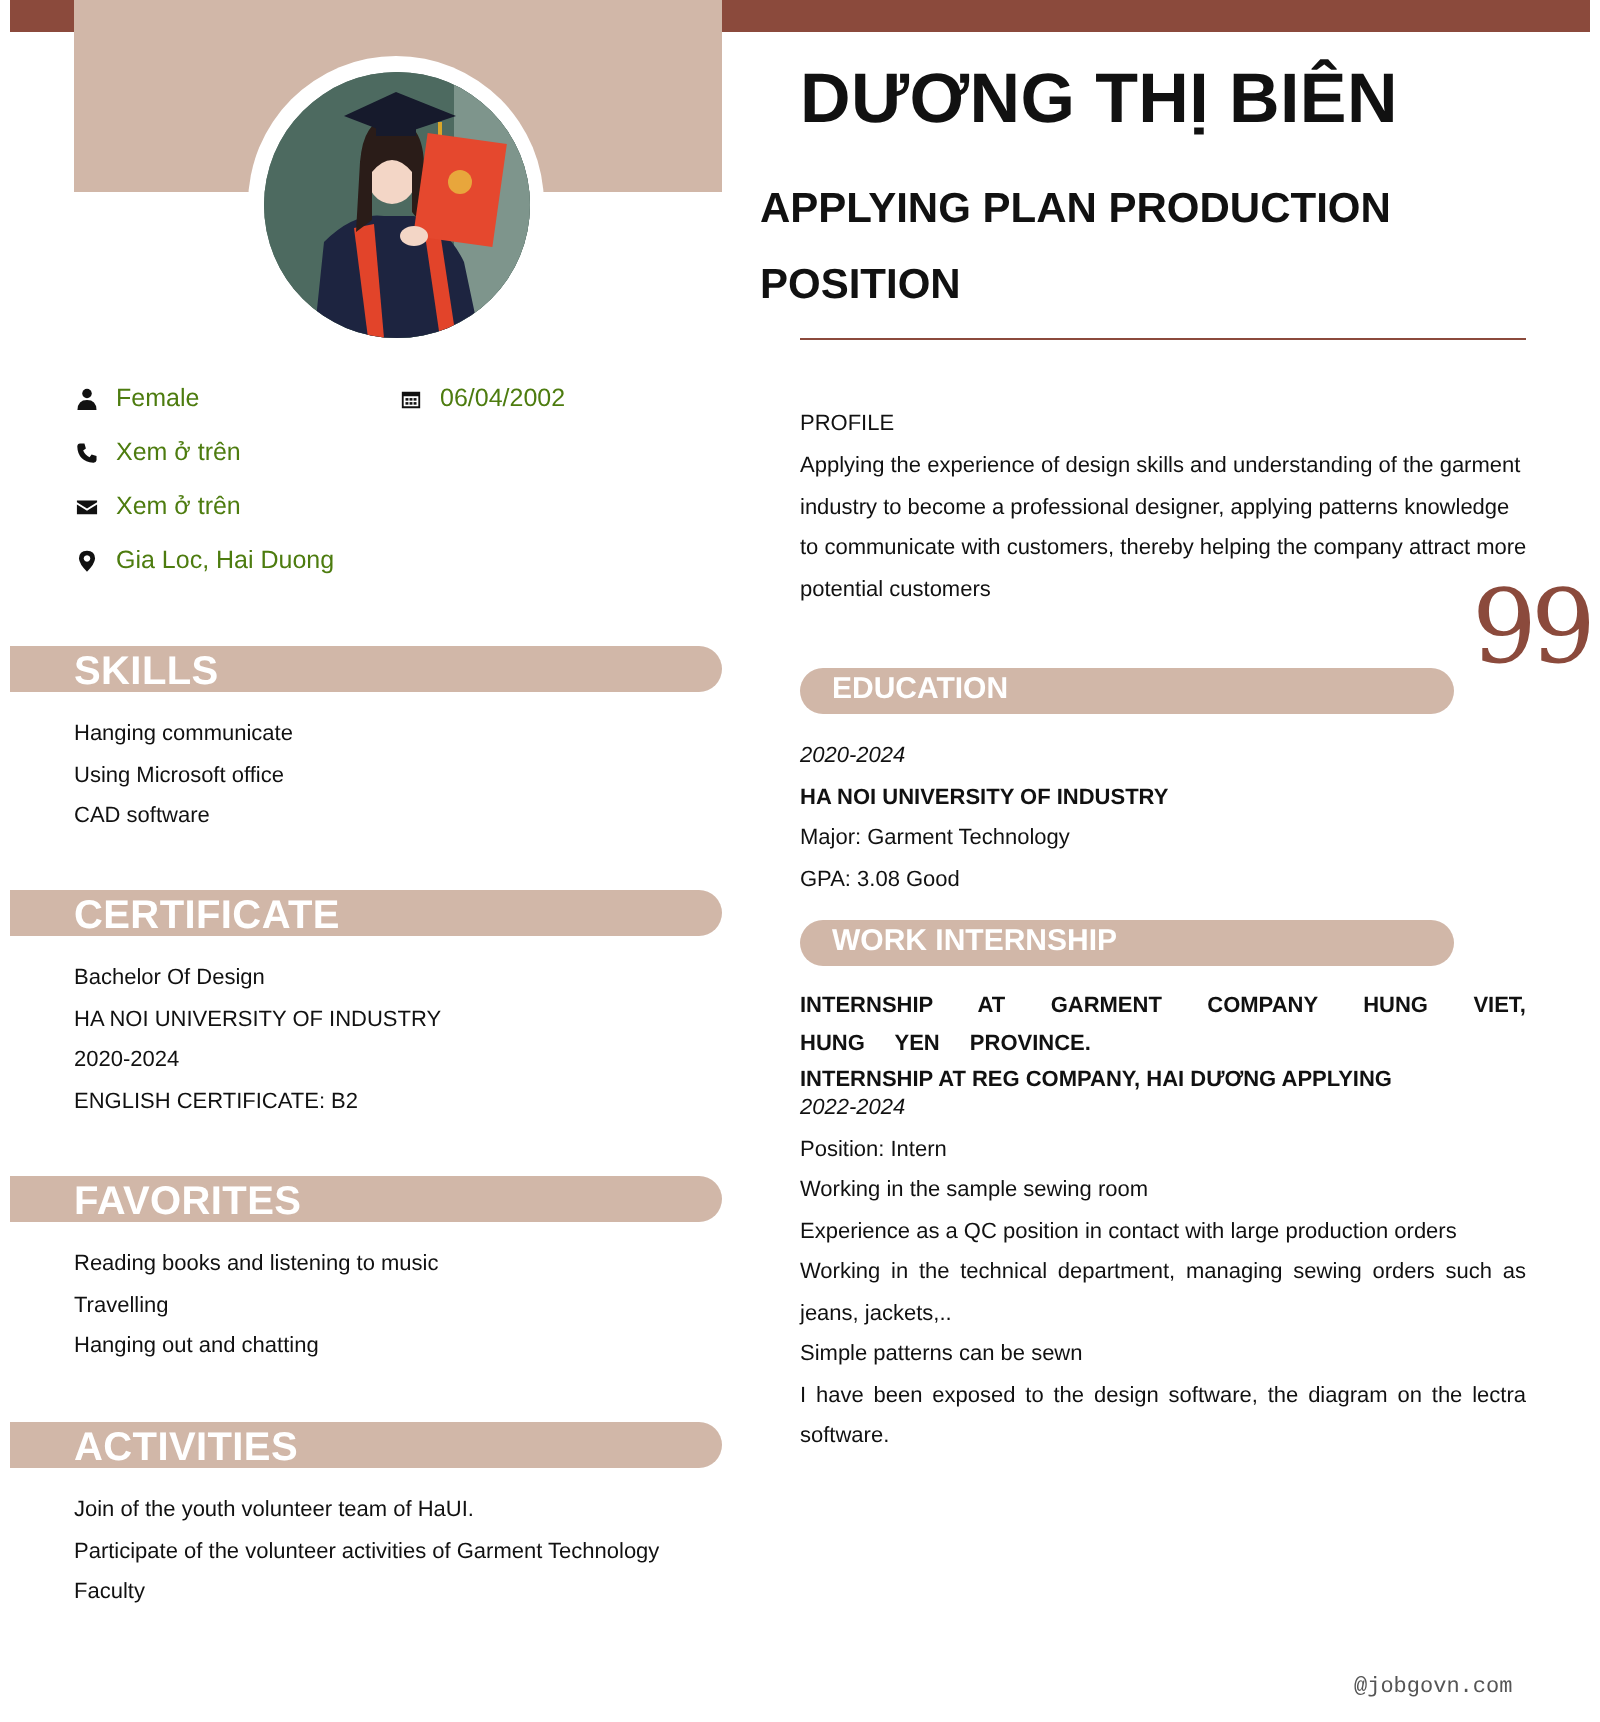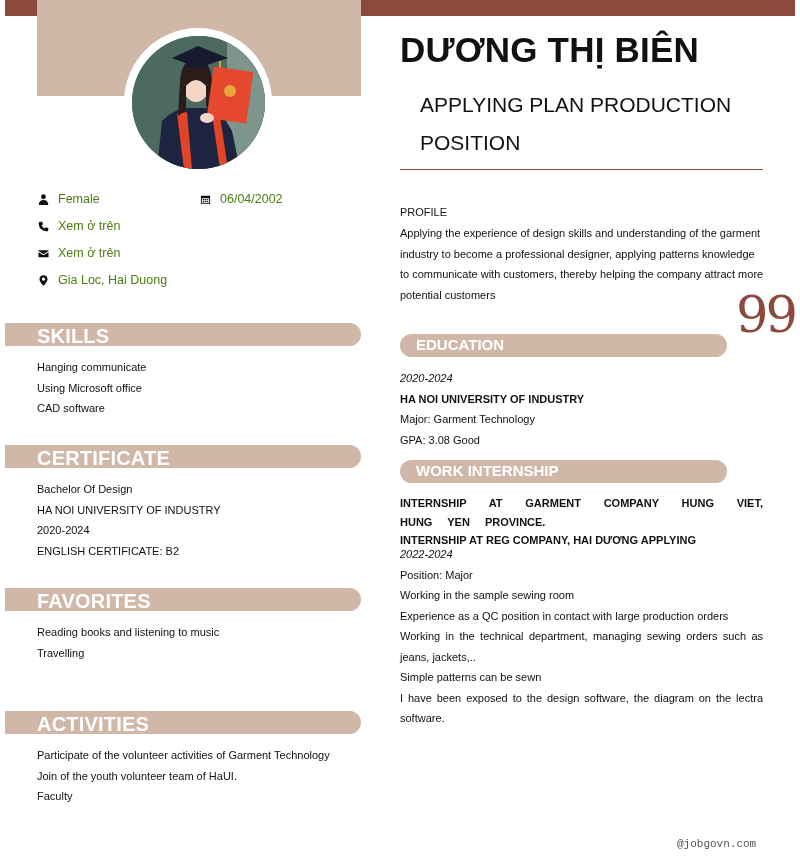--- a/index.html
+++ b/index.html
@@ -14,21 +14,21 @@
   .contact { position:absolute; font-size:12.5px; color:#4d7c0f; display:flex; align-items:center; }
   .contact .ic { width:12px; height:12px; margin-right:9px; display:inline-flex; align-items:center; justify-content:center; }
   .contact .ic svg { width:11px; height:11px; fill:#111; }
 
   .sec-bar { position:absolute; left:5px; width:356px; height:23px; background:#d1b7a8; border-radius:0 12px 12px 0; }
   .sec-bar span { position:absolute; left:32px; top:2px; color:#fff; font-weight:bold; font-size:20px; letter-spacing:0.2px; }
   .list { position:absolute; left:37px; font-size:11px; color:#111; line-height:20.7px; }
   .list div { white-space:nowrap; }
 
   .name { position:absolute; left:400px; top:30px; font-size:35px; font-weight:bold; color:#111; letter-spacing:0.2px; }
-  .job { position:absolute; left:420px; top:86px; width:380px; font-size:21px; font-weight:normal; line-height:38px; color:#111; }
+  .job { position:absolute; left:380px; top:86px; width:380px; font-size:21px; font-weight:bold; line-height:38px; color:#111; }
   .hr { position:absolute; left:400px; top:169px; width:363px; height:1px; background:#8b4a3c; }
 
   .profile { position:absolute; left:400px; top:202px; width:365px; font-size:11px; line-height:20.8px; }
   .quote { position:absolute; left:736px; top:293px; font-size:51px; font-weight:normal; color:#8b4a3c; font-family:"DejaVu Serif", serif; line-height:44px; letter-spacing:-3px;text-align:center; }
 
   .rbar { position:absolute; left:400px; width:327px; height:23px; background:#d1b7a8; border-radius:12px; }
   .rbar span { position:absolute; left:16px; top:2px; color:#fff; font-weight:bold; font-size:15px; }
 
   .rblock { position:absolute; left:400px; width:363px; font-size:11px; line-height:20.5px; }
   .rblock .it { font-style:italic; }
@@ -133,28 +133,29 @@
   <div>2020-2024</div>
   <div>ENGLISH CERTIFICATE: B2</div>
 </div>
 
 <div class="sec-bar" style="top:588px;">
     <span>FAVORITES</span>
   </div>
 <div class="list" style="top:622px;">
   <div>Reading books and listening to music</div>
   <div>Travelling</div>
+  <div>Hanging out and chatting</div>
 </div>
 
 <div class="sec-bar" style="top:711px;">
     <span>ACTIVITIES</span>
   </div>
 <div class="list" style="top:745px;">
+  <div>Join of the youth volunteer team of HaUI.</div>
   <div>Participate of the volunteer activities of Garment Technology</div>
-  <div>Join of the youth volunteer team of HaUI.</div>
   <div>Faculty</div>
 </div>
 
 <div class="name">DƯƠNG THỊ BIÊN</div>
 <div class="job">APPLYING PLAN PRODUCTION POSITION</div>
 <div class="hr"></div>
 
 <div class="profile">
   <div>PROFILE</div>
   <div>Applying the experience of design skills and understanding of the garment industry to become a professional designer, applying patterns knowledge to communicate with customers, thereby helping the company attract more potential customers</div>
@@ -173,21 +174,21 @@
 
 <div class="rbar" style="top:460px;">
     <span>WORK INTERNSHIP</span>
   </div>
 <div class="rblock" style="top:494px; line-height:18.5px;">
   <div class="b j" style="word-spacing:12px;">INTERNSHIP AT GARMENT COMPANY HUNG VIET, HUNG YEN PROVINCE.</div>
   <div class="b">INTERNSHIP AT REG COMPANY, HAI DƯƠNG APPLYING</div>
 </div>
 <div class="rblock" style="top:544px;">
   <div class="it">2022-2024</div>
-  <div>Position: Major</div>
+  <div>Position: Intern</div>
   <div>Working in the sample sewing room</div>
   <div>Experience as a QC position in contact with large production orders</div>
   <div class="j">Working in the technical department, managing sewing orders such as jeans, jackets,..</div>
   <div>Simple patterns can be sewn</div>
   <div class="j">I have been exposed to the design software, the diagram on the lectra software.</div>
 </div>
 
 <div class="footer">@jobgovn.com</div>
 
 </body></html>

